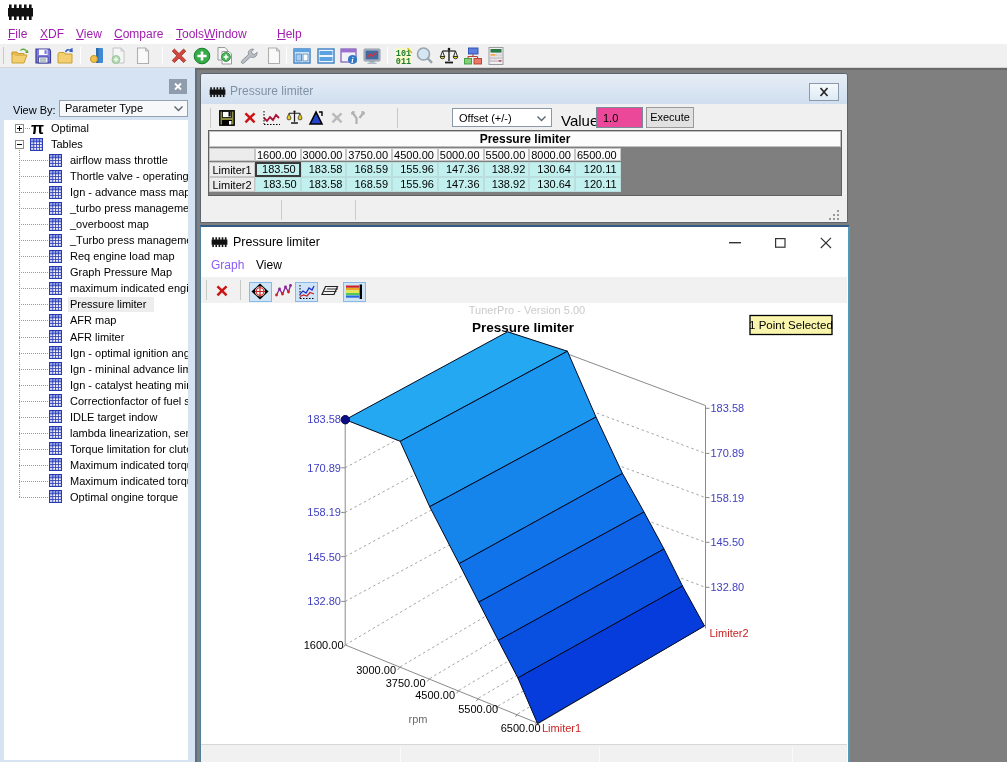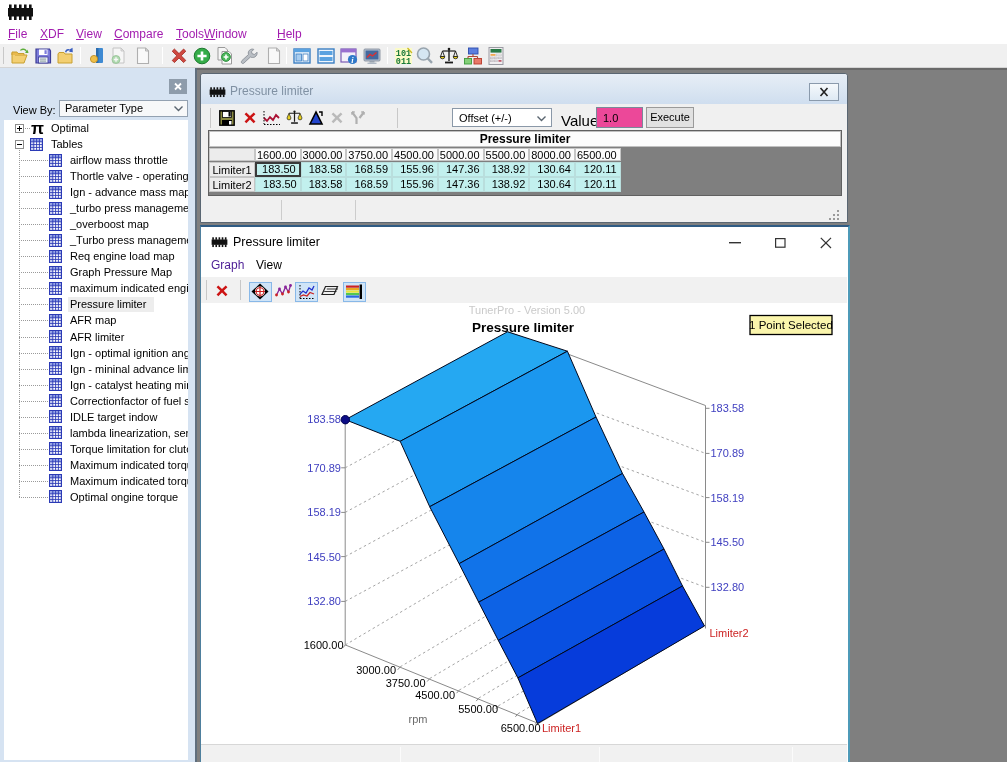--- a/index.html
+++ b/index.html
@@ -555,21 +555,21 @@
     <div class="abs" style="left:32px;top:8px;font-size:12.5px;color:#000">Pressure limiter</div>
     <svg class="abs" style="left:528px;top:15px" width="12" height="2">
         <rect width="12" height="1.4" fill="#333"></rect>
       </svg>
     <svg class="abs" style="left:574px;top:11px" width="11" height="10">
         <rect x="0.6" y="0.6" width="9.4" height="8.6" fill="none" stroke="#333" stroke-width="1.2"></rect>
       </svg>
     <svg class="abs" style="left:619px;top:10px" width="12" height="12">
         <path d="M0.8 0.8 L11 11 M11 0.8 L0.8 11" stroke="#333" stroke-width="1.2"></path>
       </svg>
-    <div class="abs" style="left:10px;top:31px;font-size:12px;color:#4c1d95">Graph</div>
+    <div class="abs" style="left:10px;top:31px;font-size:12px;color:#8b5cf6">Graph</div>
     <div class="abs" style="left:55px;top:31px;font-size:12px;color:#000">View</div>
     <div class="abs" style="left:0px;top:50px;width:646px;height:27px;background:#f1f1f1"></div>
     <div class="abs" style="left:5px;top:53px;width:1px;height:20px;background:#c8c8c8"></div>
     <svg class="abs" style="left:13px;top:56px" width="16" height="16" viewBox="0 0 20 20">
         <path d="M3.2 5.2 L5.4 3 L10 7.6 L14.6 3 L16.8 5.2 L12.2 9.8 L16.8 14.4 L14.6 16.6 L10 12 L5.4 16.6 L3.2 14.4 L7.8 9.8 Z" fill="#cc1414"></path>
       </svg>
     <div class="abs" style="left:39px;top:53px;width:1px;height:20px;background:#c8c8c8"></div>
     <div class="abs" style="left:47.5px;top:54.5px;width:23px;height:20px;background:#cfe4f7;border:1px solid #88b8e8"></div>
     <svg class="abs" style="left:50px;top:56px" width="18" height="17" viewBox="0 0 18 17">
         <path d="M9 0.5 L17.5 8.5 L9 16.5 L0.5 8.5 Z" fill="#000"></path>

